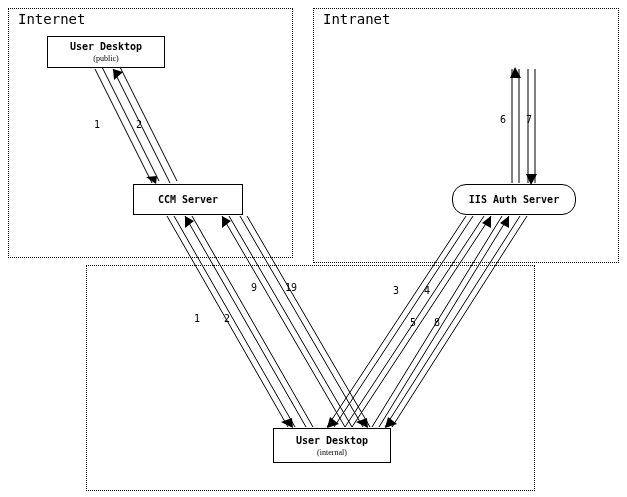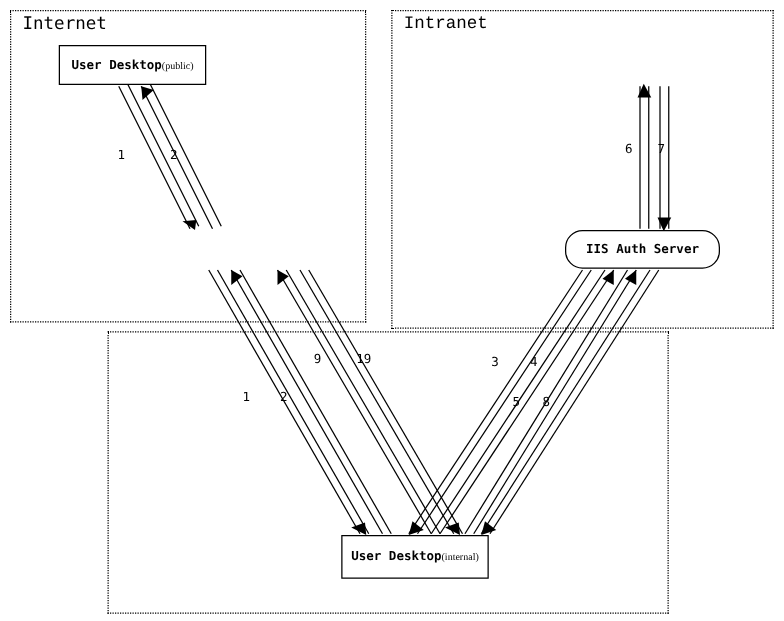--- a/index.html
+++ b/index.html
@@ -26,21 +26,21 @@
     font-size: 14px;
     color: #000000;
     white-space: nowrap;
   }
   .node {
     position: absolute;
     border: 1px solid #000000;
     background: #ffffff;
     box-sizing: border-box;
     display: flex;
-    flex-direction: row;
+    flex-direction: column;
     align-items: center;
     justify-content: center;
     z-index: 5;
   }
   .node-title {
     font-family: "DejaVu Sans Mono", monospace;
     font-size: 10px;
     font-weight: bold;
     color: #000000;
     white-space: nowrap;
@@ -72,21 +72,21 @@
 </style>
 </head>
 <body>
 
 <div id="canvas">
 
   <div class="zone" style="left:8px; top:8px; width:285px; height:250px;"></div>
   <div class="zone-label" style="left:18px; top:11px;">Internet</div>
 
   <div class="zone" style="left:313px; top:8px; width:306px; height:255px;"></div>
-  <div class="zone-label" style="left:323px; top:11px;font-family:Liberation Mono, monospace;">Intranet</div>
+  <div class="zone-label" style="left:323px; top:11px;">Intranet</div>
 
   <div class="zone" style="left:86px; top:265px; width:449px; height:226px;"></div>
 
   <svg class="arrows" viewBox="0 0 627 497">
     <defs></defs>
 
     <line x1="95" y1="69" x2="152" y2="183" stroke="#000000" stroke-width="1"></line>
     <line x1="102" y1="67" x2="159" y2="181" stroke="#000000" stroke-width="1"></line>
     <polygon points="156,184 146,177 157,176" fill="#000000"></polygon>
 
@@ -131,20 +131,23 @@
     <line x1="520" y1="216" x2="385" y2="427" stroke="#000000" stroke-width="1"></line>
     <line x1="527" y1="216" x2="392" y2="427" stroke="#000000" stroke-width="1"></line>
     <polygon points="385,428 388,417 397,424" fill="#000000"></polygon>
   </svg>
 
   <div class="node" style="left:47px; top:36px; width:118px; height:32px;">
     <div class="node-title">User Desktop</div>
     <div class="node-sub">(public)</div>
   </div>
 
+  <div class="node" style="left:133px; top:184px; width:110px; height:31px;">
+    <div class="node-title">CCM Server</div>
+  </div>
 
 
   <div class="node" style="left:452px; top:184px; width:124px; height:31px;border-radius:14px;">
     <div class="node-title">IIS Auth Server</div>
   </div>
 
   <div class="node" style="left:273px; top:428px; width:118px; height:35px;">
     <div class="node-title">User Desktop</div>
     <div class="node-sub">(internal)</div>
   </div>

